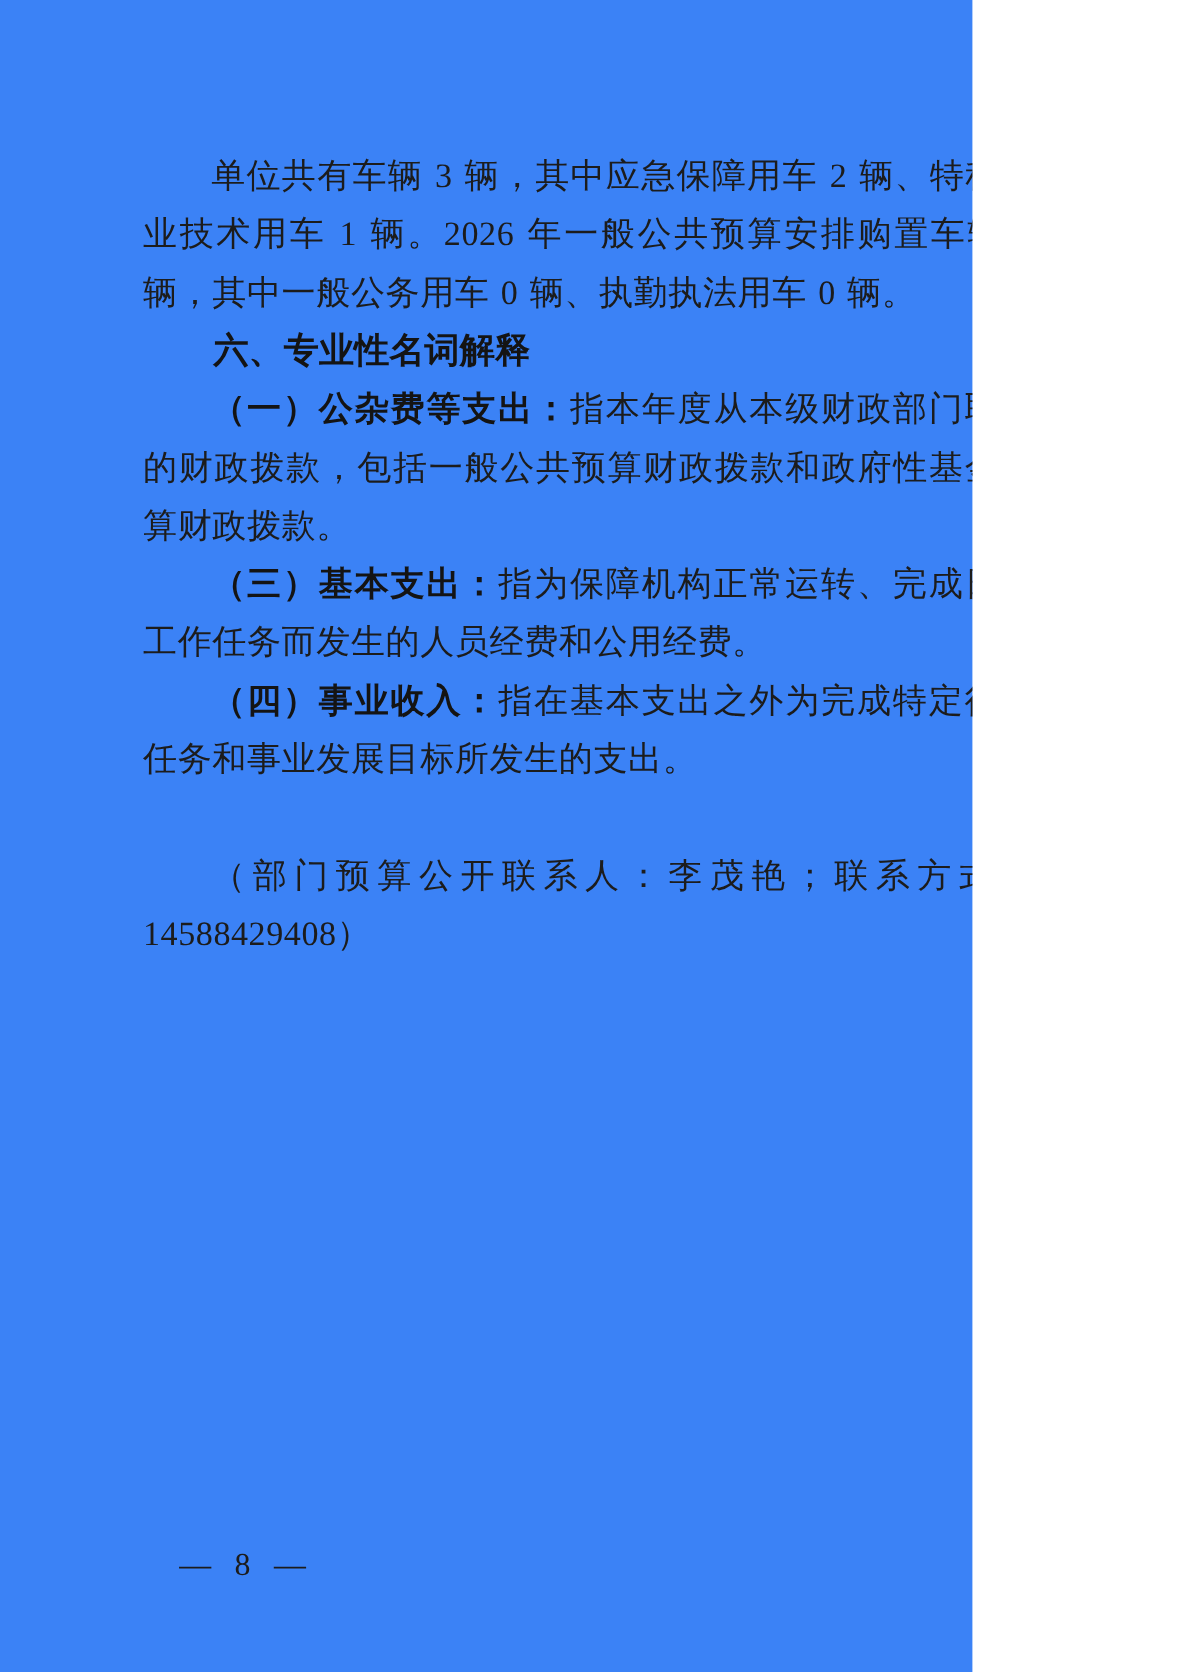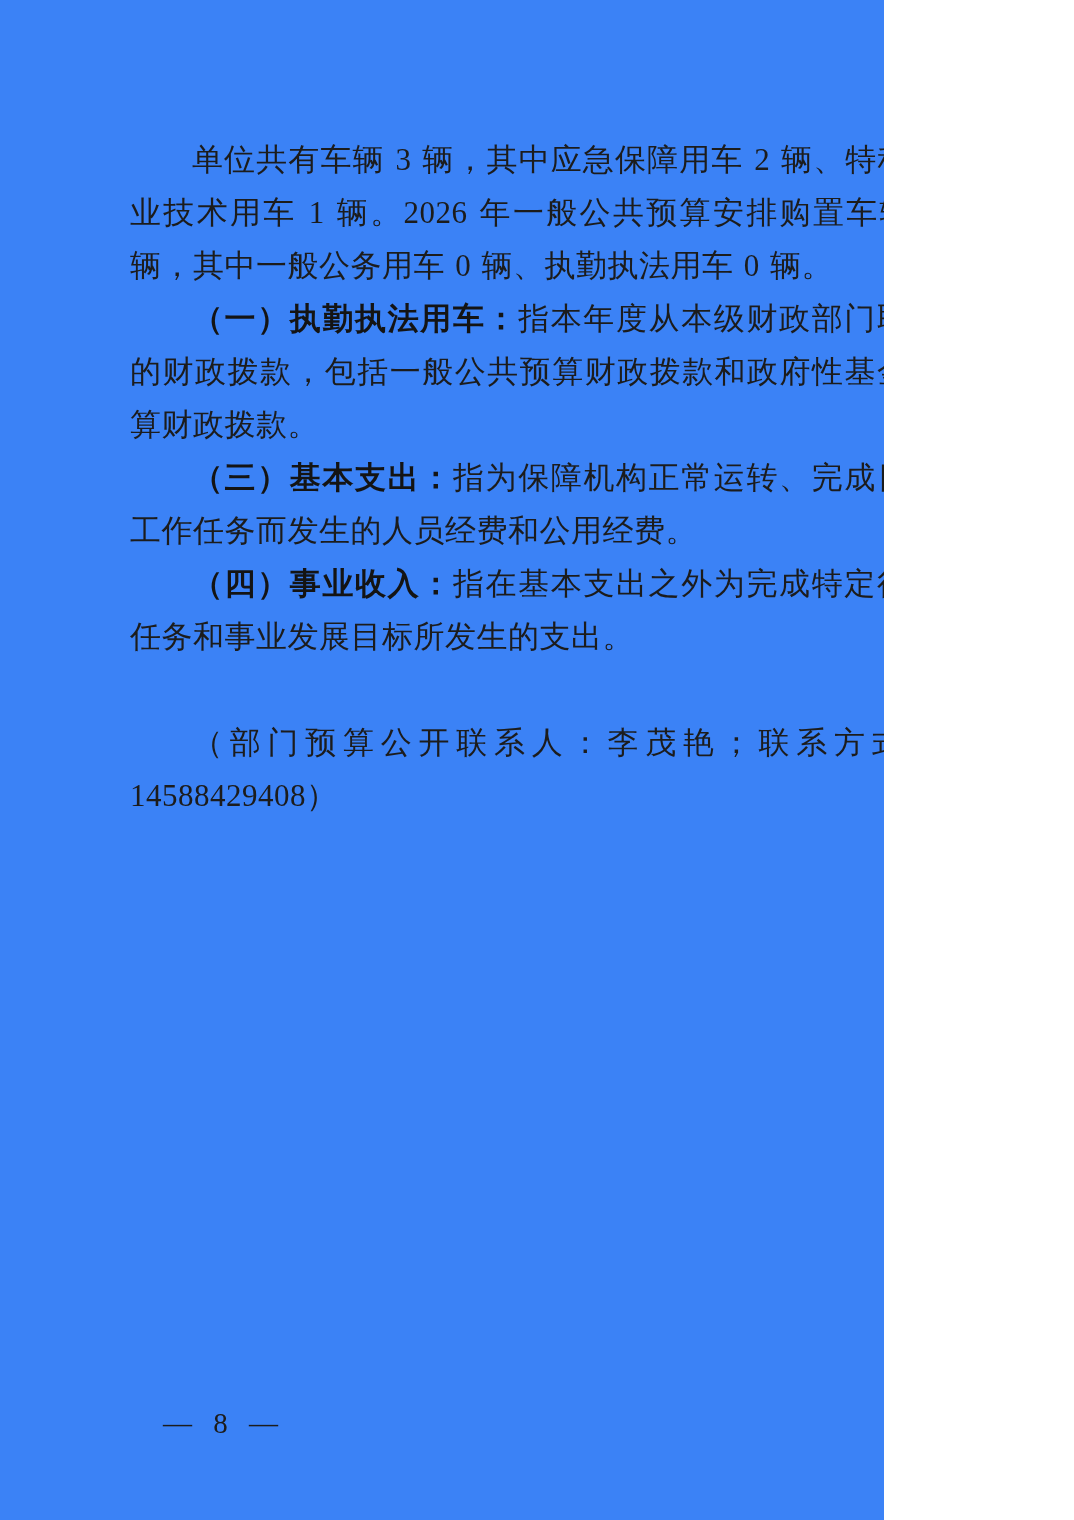--- a/index.html
+++ b/index.html
@@ -63,23 +63,24 @@
 </head>
 <body>
 
 <div class="page">
   <div class="content">
 
     <p class="para">
       <span>单位共有车辆 3 辆，其中应急保障用车 2 辆、特种专业技术用车 1 辆。2026 年一般公共预算安排购置车辆 0 辆，其中一般公务用车 0 辆、执勤执法用车 0 辆。</span>
     </p>
 
+    <h2 class="heading">六、专业性名词解释</h2>
 
     <p class="para">
-      <span class="term-label">（一）执勤执法用车：</span><span>指本年度从本级财政部门取得的财政拨款，包括一般公共预算财政拨款和政府性基金预算财政拨款。</span>
+      <span class="term-label">（一）公杂费等支出：</span><span>指本年度从本级财政部门取得的财政拨款，包括一般公共预算财政拨款和政府性基金预算财政拨款。</span>
     </p>
 
 
     <p class="para">
       <span class="term-label">（三）基本支出：</span><span>指为保障机构正常运转、完成日常工作任务而发生的人员经费和公用经费。</span>
     </p>
 
     <p class="para">
       <span class="term-label">（四）事业收入：</span><span>指在基本支出之外为完成特定行政任务和事业发展目标所发生的支出。</span>
     </p>

